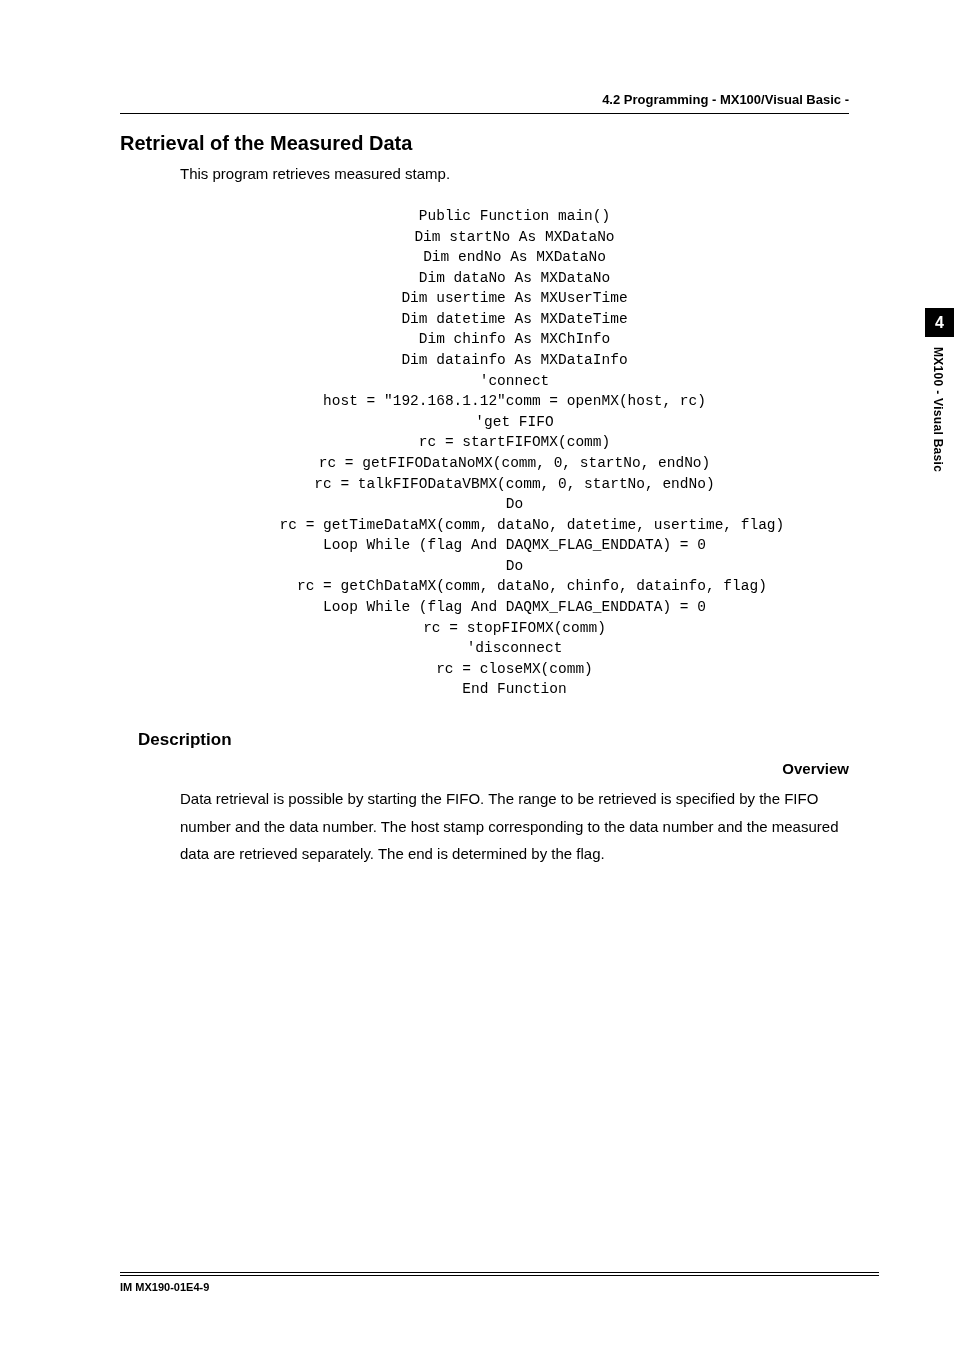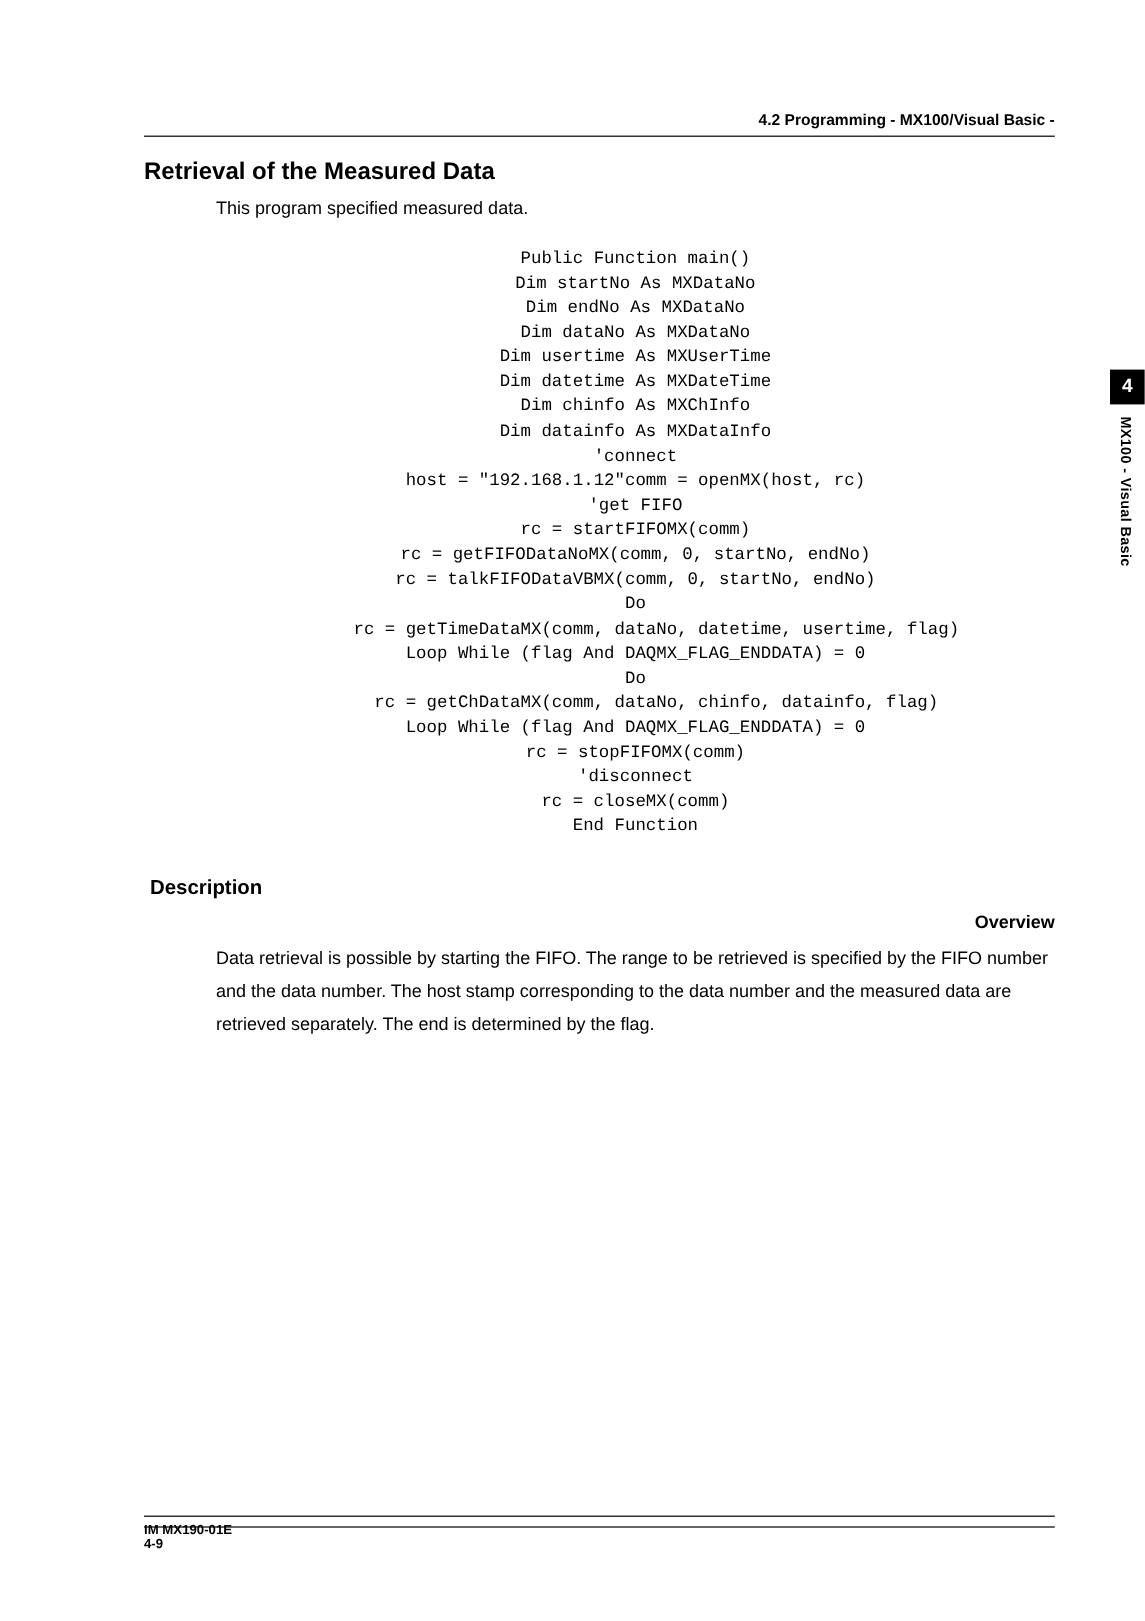--- a/index.html
+++ b/index.html
@@ -9,21 +9,21 @@
     }
     body {
       width: 954px;
       height: 1351px;
       background: #ffffff;
       font-family: Arial, Helvetica, sans-serif;
       position: relative;
       color: #000000;
     }
     .page-content {
-      padding: 92px 75px 0 120px;
+      padding: 92px 105px 0 120px;
     }
     .section-header {
       font-size: 13px;
       font-weight: bold;
       text-align: right;
       padding-bottom: 6px;
       border-bottom: 1px solid #000;
       margin-bottom: 18px;
     }
     .main-heading {
@@ -47,21 +47,21 @@
       font-size: 14.5px;
       line-height: 1.42;
       margin-left: 60px;
       white-space: pre;
       margin-bottom: 30px;
       text-align: center;
     }
     .description-heading {
       font-size: 17px;
       font-weight: bold;
-      margin-left: 5px;
+      margin-left: 18px;
       margin-bottom: 10px;
     }
     .overview-heading {
       font-size: 15px;
       font-weight: bold;
       margin-left: 60px;
       margin-bottom: 8px;
       text-align: right;
     }
     .overview-text {
@@ -99,38 +99,37 @@
       position: absolute;
       bottom: 58px;
       left: 120px;
       right: 75px;
       border-top: 1px solid #000;
       padding-top: 5px;
       display: flex;
       justify-content: flex-start;
       font-size: 11px;
       font-weight: bold;
-      flex-direction: column;
     }
     .footer-line2 {
       position: absolute;
       bottom: 78px;
       left: 120px;
       right: 75px;
       border-top: 1px solid #000;
     }
   </style>
 </head>
 <body>
 
 <div class="page-content">
   <div class="section-header">4.2  Programming - MX100/Visual Basic -</div>
 
   <div class="main-heading">Retrieval of the Measured Data</div>
-  <div class="intro-text">This program specified measured data.</div>
+  <div class="intro-text">This program retrieves measured stamp.</div>
 
   <div class="code-block">Public Function main()
 Dim startNo As MXDataNo
 Dim endNo As MXDataNo
 Dim dataNo As MXDataNo
 Dim usertime As MXUserTime
 Dim datetime As MXDateTime
 Dim chinfo As MXChInfo
 Dim datainfo As MXDataInfo
 'connect

